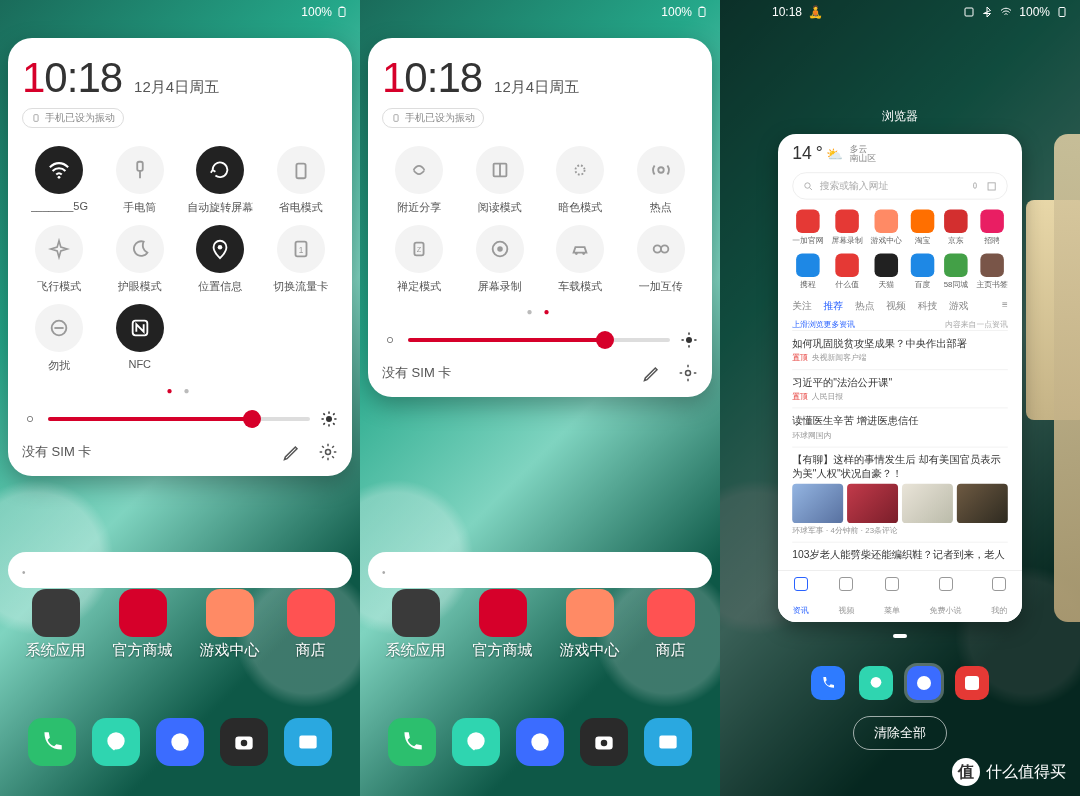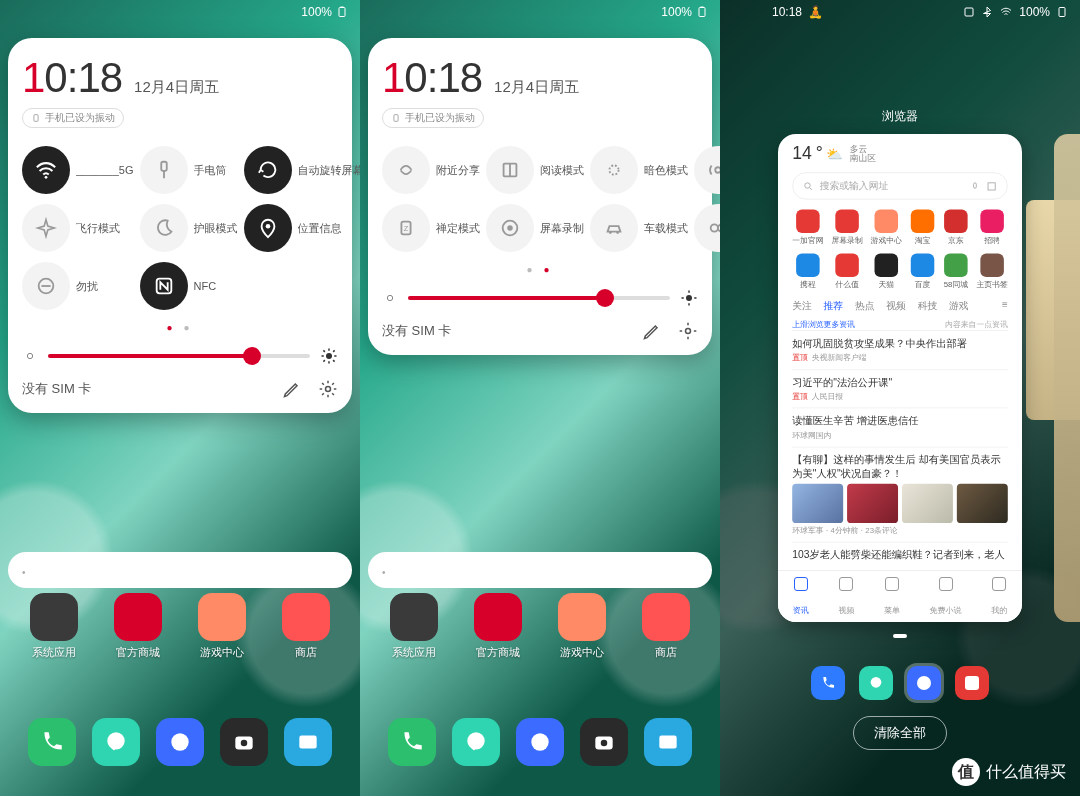--- a/index.html
+++ b/index.html
@@ -13,40 +13,40 @@
 .statusbar { position: absolute; top: 0; left: 0; right: 0; height: 24px; display: flex; align-items: center; justify-content: flex-end; padding: 0 12px; color: #fff; font-size: 12px; z-index: 30; margin-left: 40px; }
 .statusbar .left { position: absolute; left: 12px; display: flex; align-items: center; gap: 6px; }
 .statusbar .icon-sm { width: 12px; height: 12px; display: inline-block; }
 .panel { position: absolute; top: 38px; left: 8px; right: 8px; background: #fff; border-radius: 24px; padding: 16px 14px 14px; box-shadow: 0 8px 24px rgba(0,0,0,0.3); z-index: 20; }
 .clockrow { display: flex; align-items: baseline; gap: 12px; }
 .clock { font-size: 42px; font-weight: 300; color: #333; letter-spacing: -1px; }
 .clock .hr1 { color: #d6002a; }
 .date { font-size: 15px; color: #555; }
 .vibpill { display: inline-flex; align-items: center; gap: 4px; border: 1px solid #ddd; border-radius: 12px; padding: 2px 8px; font-size: 10px; color: #888; margin-top: 6px; }
 .tiles { display: grid; grid-template-columns: repeat(4,1fr); gap: 10px 6px; margin-top: 18px; }
-.tile { display: flex; flex-direction: row; align-items: center; gap: 6px; }
+.tile { display: flex; flex-direction: column; align-items: center; gap: 6px; }
 .tile .circ { width: 48px; height: 48px; border-radius: 50%; background: #f3f3f3; display: flex; align-items: center; justify-content: center; color: #999; }
 .tile.on .circ { background: #222; color: #fff; }
 .tile .lbl { font-size: 11px; color: #555; text-align: center; white-space: nowrap; overflow: hidden; text-overflow: ellipsis; max-width: 76px;}
 .dots { text-align: center; margin-top: 12px; font-size: 10px; color: #bbb; letter-spacing: 4px; }
 .dots .act { color: #d6002a; }
 .slider { display: flex; align-items: center; gap: 10px; margin-top: 14px; }
 .track { flex: 1; height: 4px; background: #ddd; border-radius: 2px; position: relative; }
 .fill { position: absolute; top:0; left:0; height: 100%; background: #d6002a; border-radius: 2px;}
 .thumb { position: absolute; top: 50%; transform: translate(-50%,-50%); width: 18px; height: 18px; border-radius: 50%; background: #d6002a; }
 .panel-foot { display: flex; align-items: center; justify-content: space-between; margin-top: 14px; }
 .sim { font-size: 13px; color: #555; }
 .foot-icons { display: flex; gap: 16px; color: #555; }
 .notif { position: absolute; top: 552px; left: 8px; right: 8px; height: 36px; background: #fff; border-radius: 20px; z-index: 20; padding: 10px 14px;}
 .notif::before{content:"•"; color:#aaa; font-size:10px;}
 .dock { position: absolute; bottom: 30px; left: 0; right: 0; display: flex; justify-content: space-around; padding: 0 20px; z-index: 5; }
 .appicon { width: 48px; height: 48px; border-radius: 14px; display: flex; align-items: center; justify-content: center; color: #fff; font-size: 22px; }
 .homerow { position: absolute; bottom: 136px; left: 0; right: 0; display: flex; justify-content: space-around; padding: 0 12px; z-index: 5; }
 .hitem { display: flex; flex-direction: column; align-items: center; gap: 4px; }
-.hitem .lbl { font-size: 11px; color: #fff; text-shadow: 0 1px 2px rgba(0,0,0,.5);}
+.hitem .lbl { font-size: 15px; color: #fff; text-shadow: 0 1px 2px rgba(0,0,0,.5);}
 
 .recent-title { position: absolute; top: 108px; left: 0; right: 0; text-align: center; color: #fff; font-size: 12px; z-index: 10; }
 .card { position: absolute; top: 134px; left: 58px; right: 58px; bottom: 174px; background: #fff; border-radius: 18px; overflow: hidden; z-index: 10; box-shadow: 0 6px 20px rgba(0,0,0,.35); font-size: 11px; color: #333;}
 .card-in { transform: scale(.98); transform-origin: top center; padding: 10px 12px;}
 .weather { font-size: 18px; font-weight: 300; display:flex; align-items:center; gap:4px;}
 .wsub { font-size: 9px; color:#888; line-height:1.1;}
 .search { display:flex; align-items:center; border:1px solid #eee; border-radius: 18px; padding: 6px 10px; margin-top: 8px; color:#aaa; font-size:10px; gap:6px;}
 .grid-apps { display:grid; grid-template-columns: repeat(6,1fr); gap:8px; margin-top:10px;}
 .gapp { display:flex; flex-direction:column; align-items:center; gap:2px;}
 .gapp .ic{ width:24px; height:24px; border-radius:6px;}

